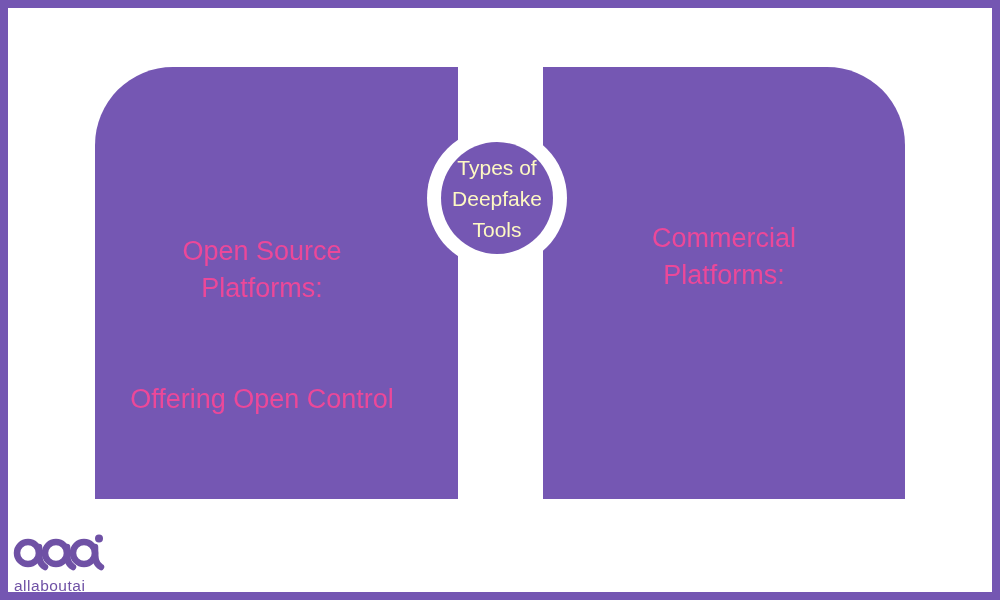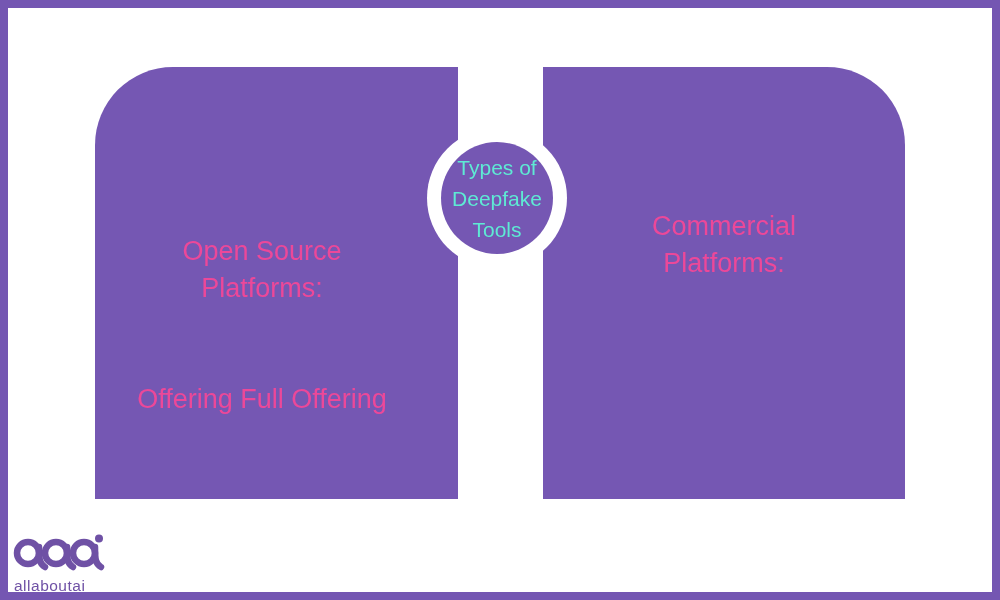--- a/index.html
+++ b/index.html
@@ -43,21 +43,21 @@
     color: #ec4899;
     font-size: 27px;
     line-height: 37px;
     white-space: pre-line;
     z-index: 4;
   }
   .panel-text-left {
     left: 95px; top: 196px; width: 334px;
   }
   .panel-text-right {
-    left: 543px; top: 171px; width: 362px;
+    left: 543px; top: 183px; width: 362px;
   }
   .panel-title { white-space: pre-line; }
   .panel-text-left .panel-subtitle { margin-top: 37px; white-space: pre-line; }
   .panel-text-right .panel-subtitle { margin-top: 34px; white-space: pre-line; }
 
   .circle-ring {
     position: absolute;
     left: 427px; top: 128px;
     width: 140px; height: 140px;
     border-radius: 50%;
@@ -69,21 +69,21 @@
     left: 441px; top: 142px;
     width: 112px; height: 112px;
     border-radius: 50%;
     background: #7557B3;
     z-index: 3;
     display: flex;
     align-items: center;
     justify-content: center;
   }
   .circle-label {
-    color: #5eead4;
+    color: #fef9c3;
     font-size: 21px;
     line-height: 31px;
     text-align: center;
     white-space: pre-line;
   }
   .logo {
     position: absolute;
     left: 13px; top: 534px;
     z-index: 5;
     width: 104px; height: 62px;
@@ -95,21 +95,21 @@
 <div id="canvas">
 
   <div class="frame-border"></div>
 
   <div class="panel panel-left"></div>
   <div class="panel panel-right"></div>
 
   <div class="panel-text panel-text-left">
     <div class="panel-title">Open Source
 Platforms:</div>
-    <div class="panel-subtitle">Offering Full Offering</div>
+    <div class="panel-subtitle">Offering Open Control</div>
   </div>
 
   <div class="panel-text panel-text-right">
     <div class="panel-title">Commercial
 Platforms:</div>
   </div>
 
   <div class="circle-ring"></div>
   <div class="circle-core">
     <div class="circle-label">Types of

